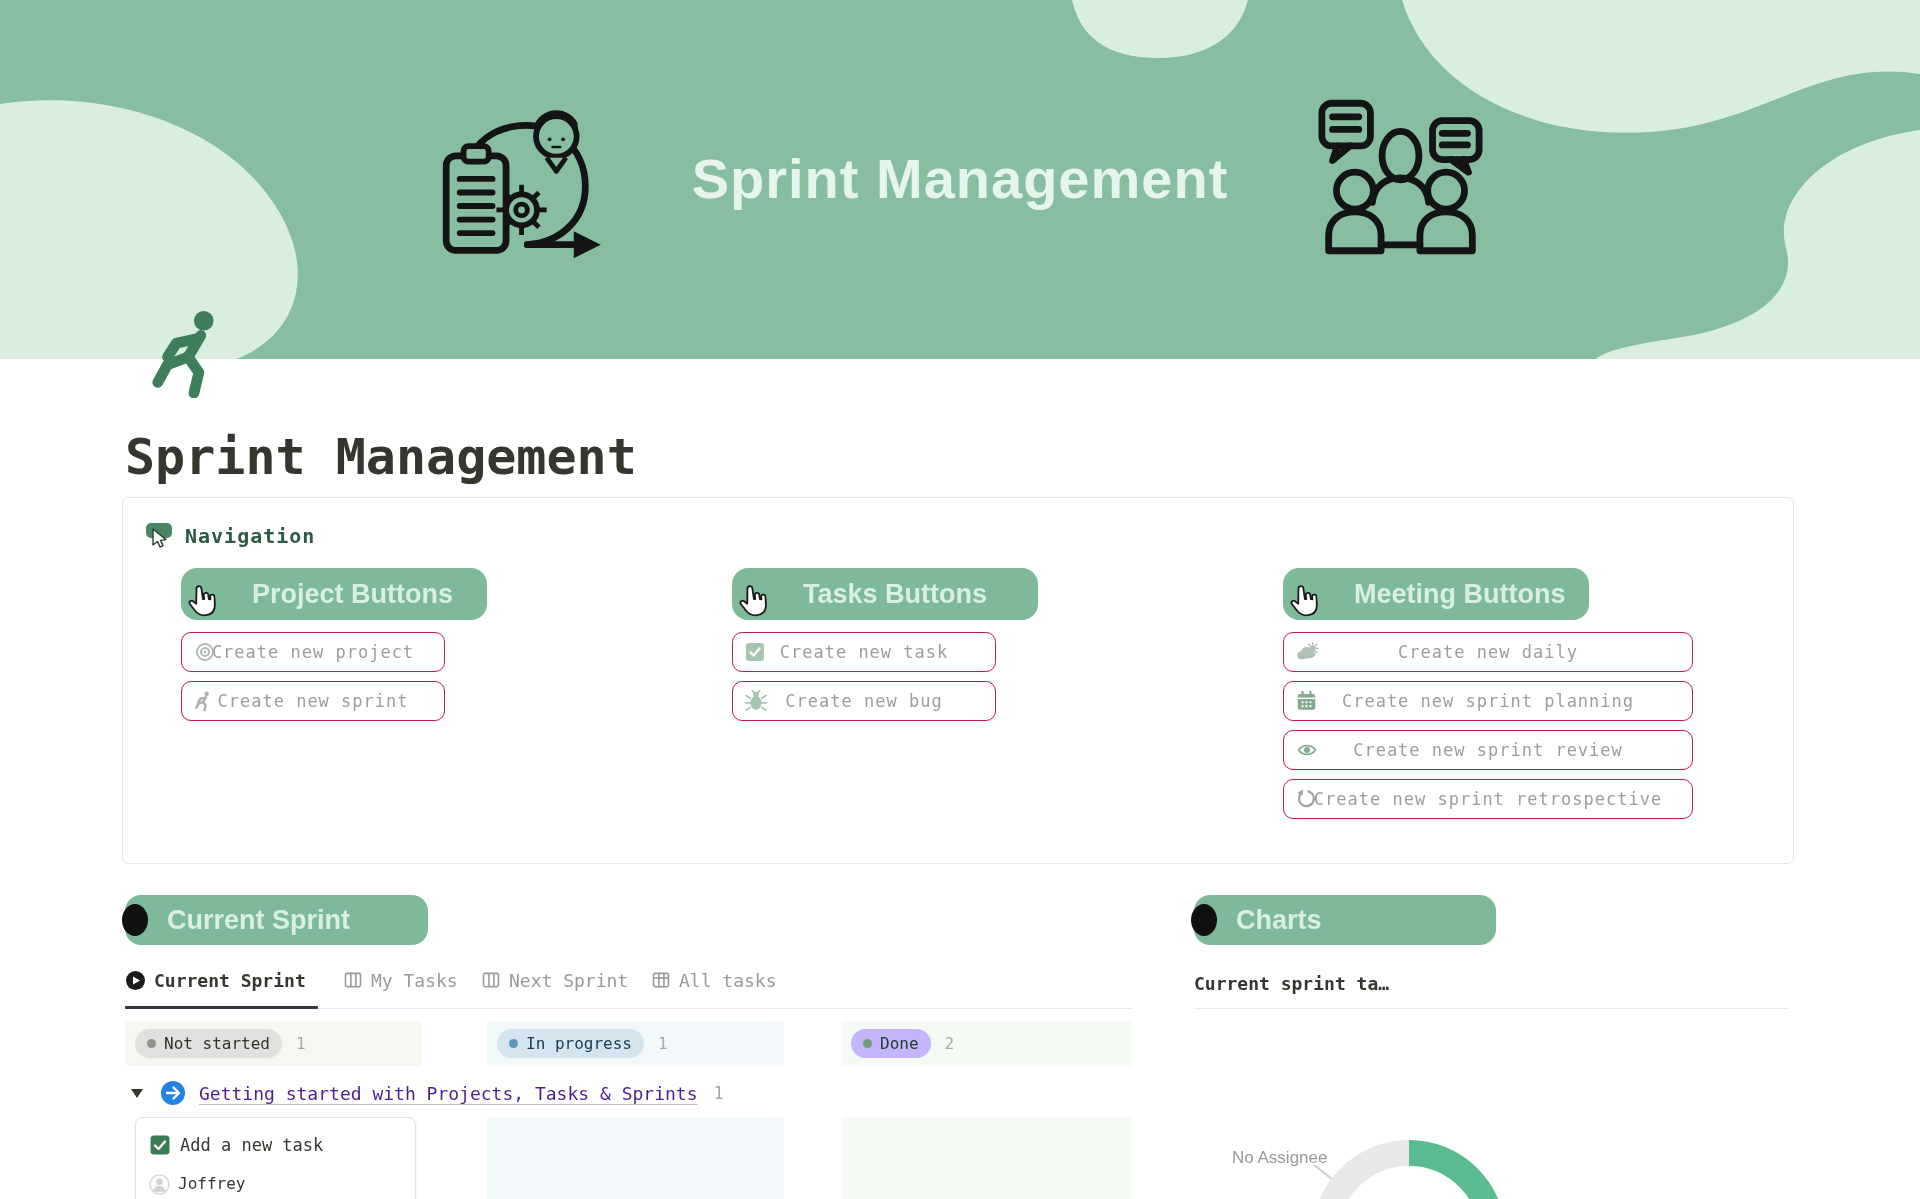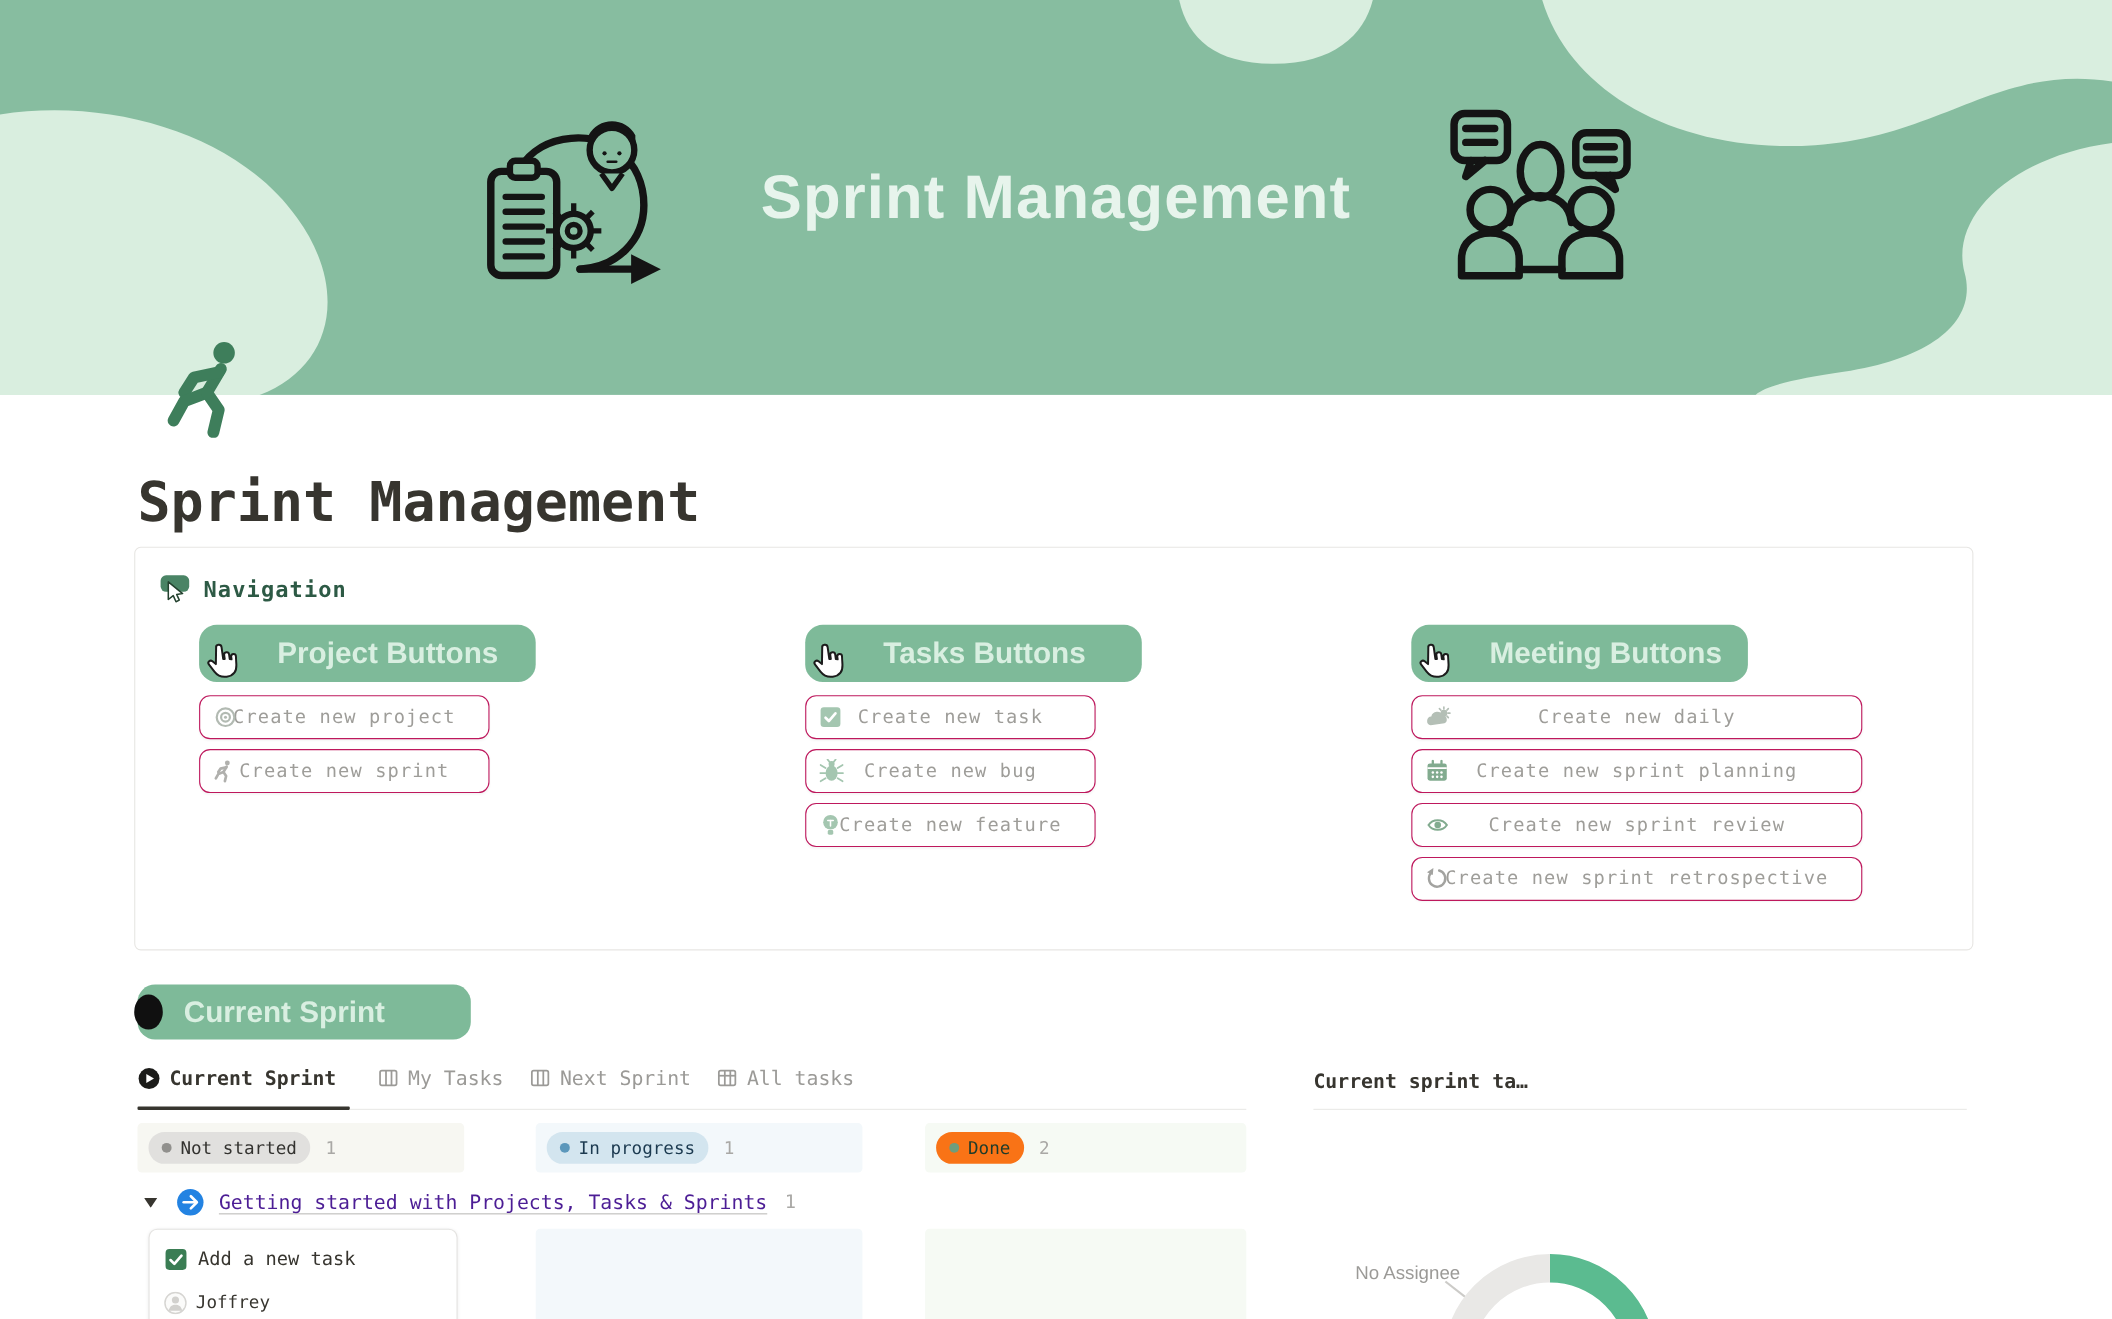--- a/index.html
+++ b/index.html
@@ -243,33 +243,20 @@
                   <line x1="18" y1="9" x2="23" y2="6"></line>
                   <line x1="18" y1="14" x2="23.5" y2="14"></line>
                   <line x1="18" y1="19" x2="23" y2="22"></line>
                   <line x1="10" y1="3" x2="8" y2="0.5"></line>
                   <line x1="14" y1="3" x2="16" y2="0.5"></line>
                 </g>
               </svg>
           </span>
           <span class="blbl">Create new bug</span>
         </div>
-        <div class="nbtn w264">
-          <span class="bico">
-            <svg width="20" height="22" viewBox="0 0 24 26">
-                <circle cx="12" cy="10" r="8" fill="#a4c6b0"></circle>
-                <rect x="9" y="18.5" width="6" height="5" rx="1.5" fill="#a4c6b0"></rect>
-                <g stroke="#fff" stroke-width="1.7" stroke-linecap="round">
-                  <line x1="9" y1="8" x2="15" y2="8"></line>
-                  <line x1="12" y1="8" x2="12" y2="14"></line>
-                </g>
-              </svg>
-          </span>
-          <span class="blbl">Create new feature</span>
-        </div>
       </div>
     </div>
 
     <div class="nav-col c3">
       <div class="pill">
         <svg class="hand" width="30" height="34" viewBox="0 0 26 30">
           <path d="M10.5,4 a2.2,2.2 0 0 1 4.4,0 l0,9.5 1.2,0.2 0,-3.2 a2,2 0 0 1 4,0 l0,3.8 1.4,0.4 0,-2.2 a1.9,1.9 0 0 1 3.8,0.4 l-0.6,6.8 c-0.5,5.4 -3.6,8.3 -9,8.3 c-4.6,0 -7,-1.6 -9.2,-5.4 l-3.6,-6.4 c-1.1,-1.9 1.6,-3.7 3.2,-2 l2.4,2.6 z" fill="#fff" stroke="#1c1c1c" stroke-width="1.6" stroke-linejoin="round"></path>
         </svg>
         <span class="ptxt">Meeting Buttons</span>
       </div>
@@ -381,21 +368,21 @@
     <span class="bcount">1</span>
   </div>
   <div class="abs band bcol2">
     <span class="status-pill" style="background:#d3e5ef; color:#1c3a50;">
       <span class="sdot" style="background:#5b97bb;"></span>
       <span>In progress</span>
     </span>
     <span class="bcount">1</span>
   </div>
   <div class="abs band bcol3">
-    <span class="status-pill" style="background:#f97316; color:#1d3b2a;">
+    <span class="status-pill" style="background:#c4b5fd; color:#1d3b2a;">
       <span class="sdot" style="background:#6f9d7c;"></span>
       <span>Done</span>
     </span>
     <span class="bcount">2</span>
   </div>
 
   <div class="abs group-row">
     <svg class="gtoggle" width="12" height="9" viewBox="0 0 12 9">
       <polygon points="0,0 12,0 6,9" fill="#37352f"></polygon>
     </svg>
@@ -424,20 +411,24 @@
     <div class="card-row2">
       <svg width="21" height="21" viewBox="0 0 22 22">
         <circle cx="11" cy="11" r="10" fill="#fbfbfa" stroke="#d6d5d2" stroke-width="1.4"></circle>
         <circle cx="11" cy="8.2" r="3.4" fill="#d2d1ce"></circle>
         <path d="M4.5,18.5 C5.5,13.8 8,12.6 11,12.6 C14,12.6 16.5,13.8 17.5,18.5" fill="#d2d1ce"></path>
       </svg>
       <span class="assignee">Joffrey</span>
     </div>
   </div>
 
+  <div class="abs sec-pill" style="left:1194px; top:895px; width:302px;">
+    <span class="dot"></span>
+    <span class="ptxt">Charts</span>
+  </div>
 
   <div class="abs charts-tab">
     <svg width="21" height="21" viewBox="0 0 22 22">
       <circle cx="11" cy="11" r="9" fill="none" stroke="#2b2a27" stroke-width="2"></circle>
       <line x1="11" y1="11" x2="11" y2="2.5" stroke="#2b2a27" stroke-width="2"></line>
       <line x1="11" y1="11" x2="5" y2="17.2" stroke="#2b2a27" stroke-width="2"></line>
     </svg>
     <span class="tlbl">Current sprint ta…</span>
     <svg width="13" height="9" viewBox="0 0 13 9">
       <polyline points="1.5,1.5 6.5,7 11.5,1.5" fill="none" stroke="#b6b5b2" stroke-width="1.8" stroke-linecap="round"></polyline>

